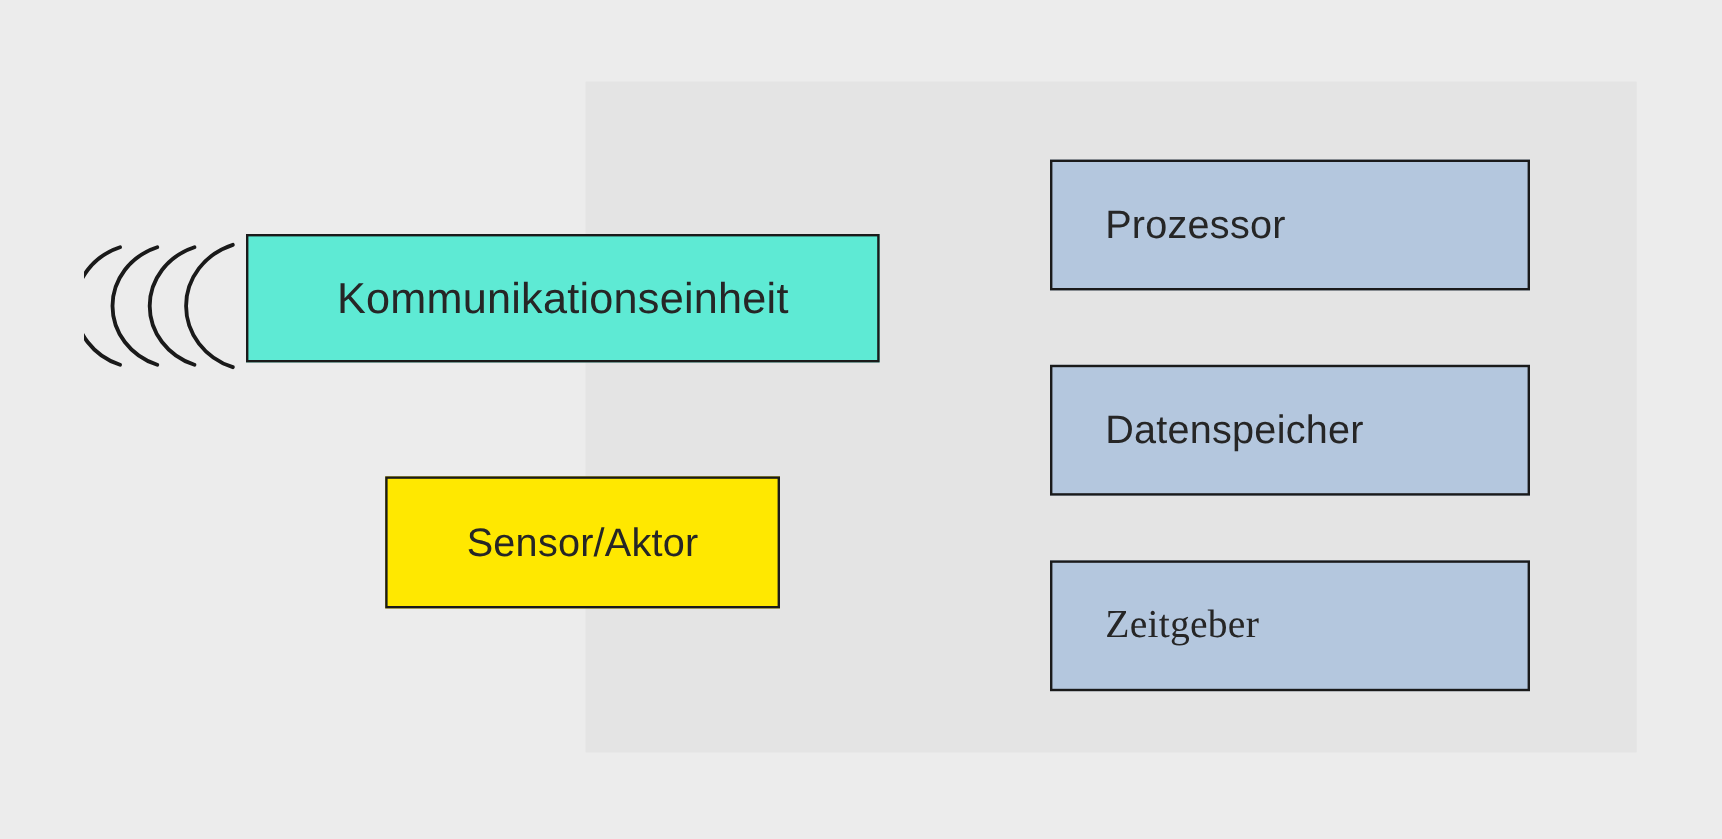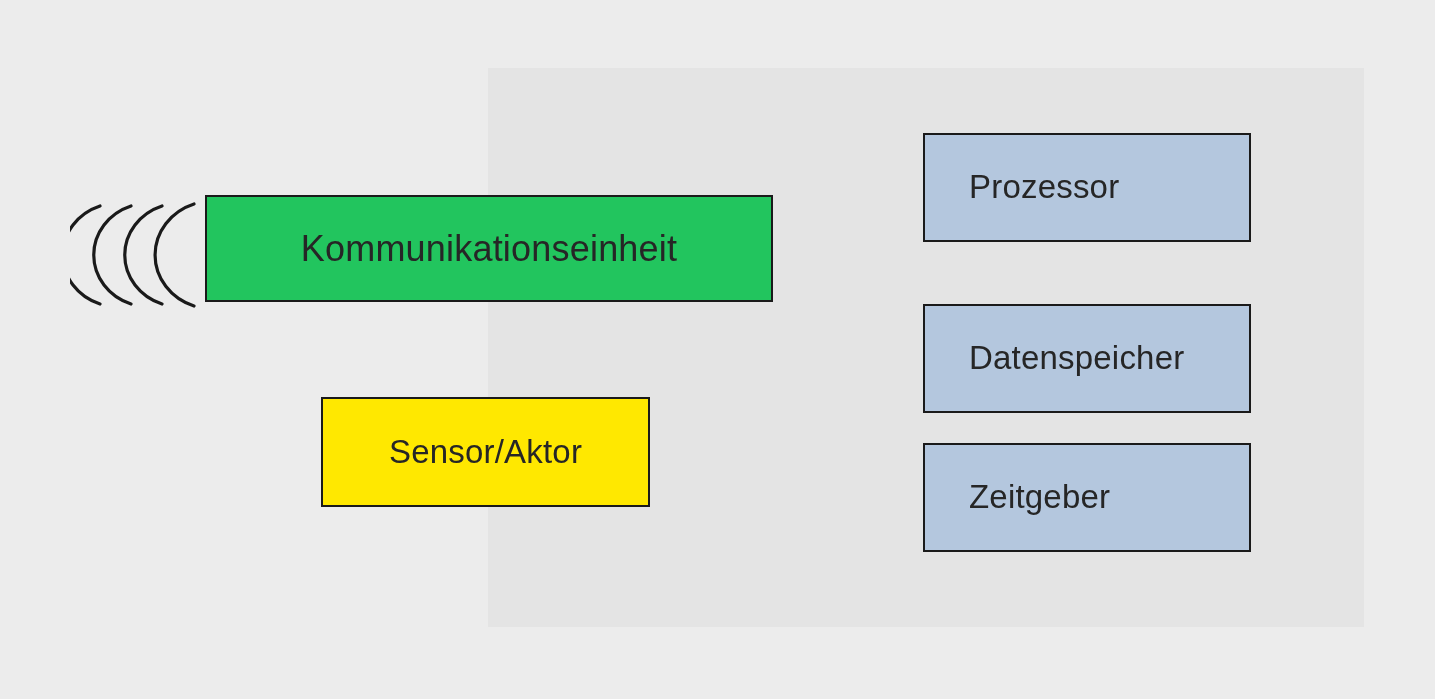--- a/index.html
+++ b/index.html
@@ -44,23 +44,23 @@
   .node .node-label {
     display: block;
     width: 100%;
     line-height: 1.1;
   }
 
   
   #node-kommunikationseinheit {
     left: 205px;
     top: 195px;
-    width: 568px;
+    width: 528px;
     height: 107px;
-    background: #22c55e;
+    background: #5eead4;
     justify-content: center;
   }
   #node-kommunikationseinheit .node-label {
     text-align: center;
     font-size: 36px;
   }
 
   
   #node-sensor-aktor {
     left: 321px;
@@ -71,34 +71,33 @@
     justify-content: flex-end;
   }
   #node-sensor-aktor .node-label {
     text-align: center;
     font-size: 33px;
   }
 
   
   .node-blue {
     left: 875px;
-    width: 328px;
+    width: 400px;
     height: 109px;
     background: #b4c7de;
     justify-content: flex-start;
-    margin-left: 48px;
   }
   .node-blue .node-label {
     text-align: left;
     padding-left: 44px;
     font-size: 33px;
   }
   #node-prozessor     { top: 133px; }
   #node-datenspeicher { top: 304px; }
-  #node-zeitgeber     { top: 443px; }
+  #node-zeitgeber     { top: 467px; font-family: Liberation Serif, serif; }
 
   
   #wave-icon {
     position: absolute;
     left: 70px;
     top: 192px;
     width: 132px;
     height: 126px;
   }
 </style>

